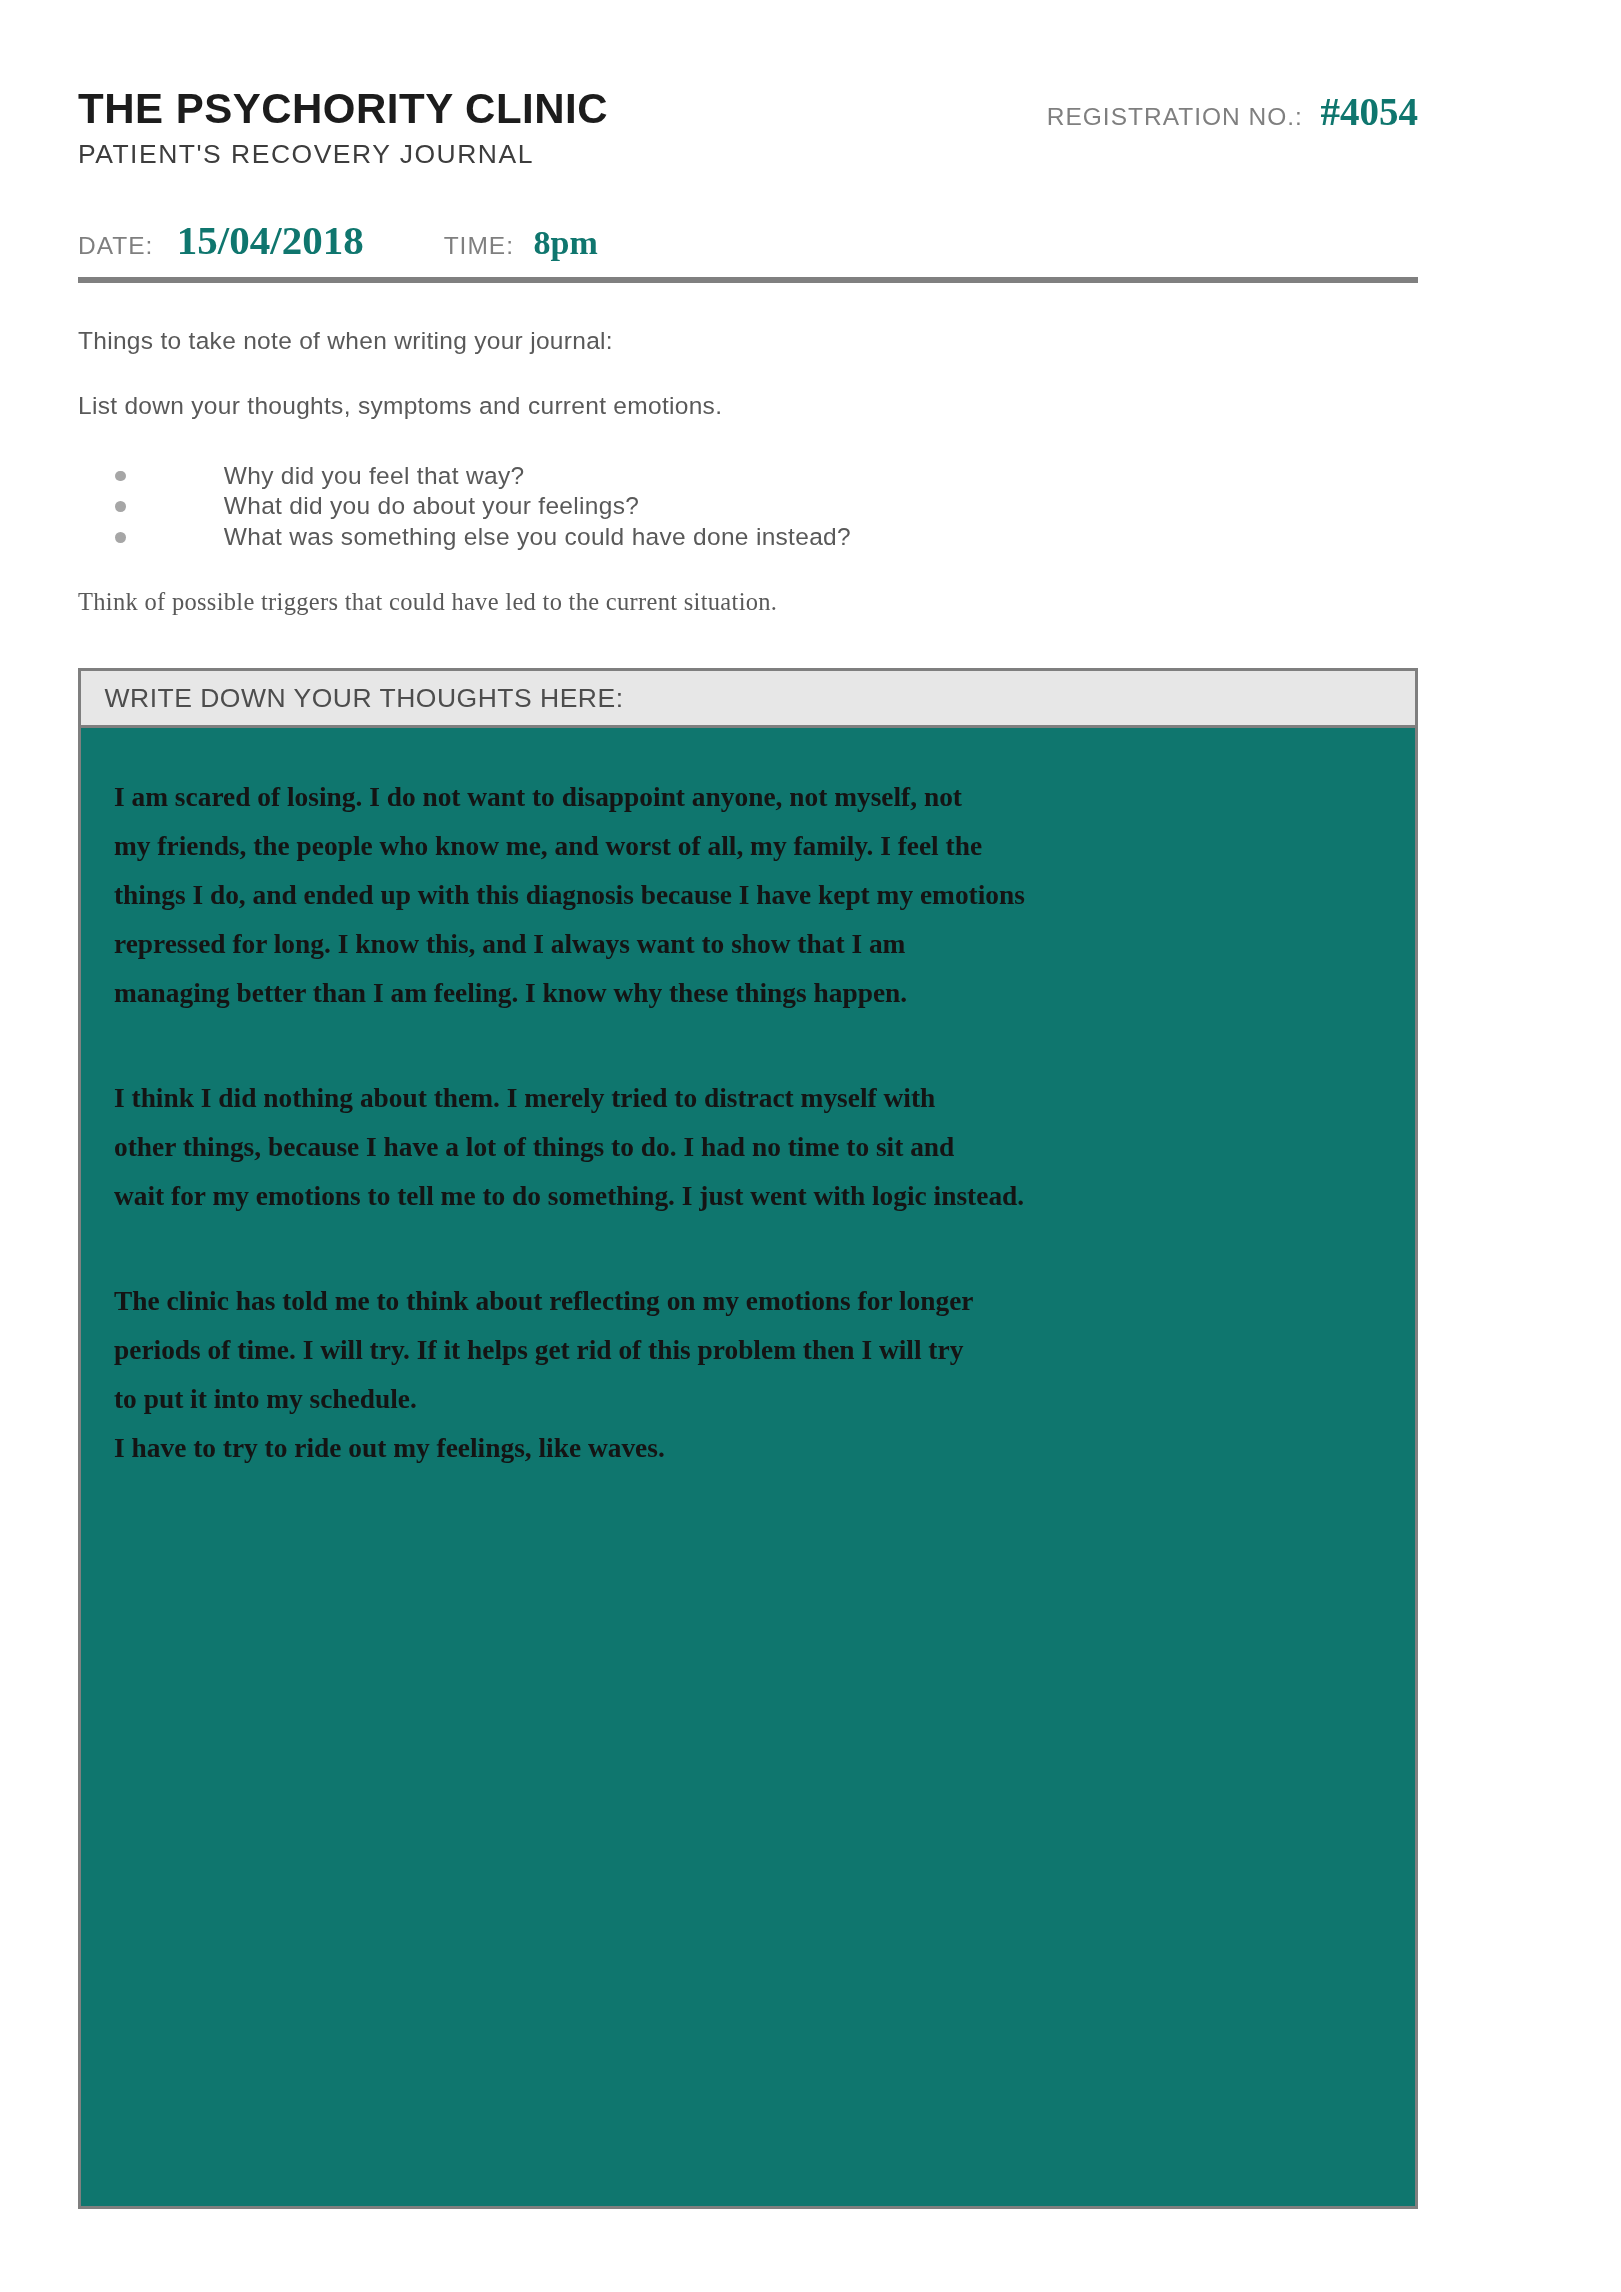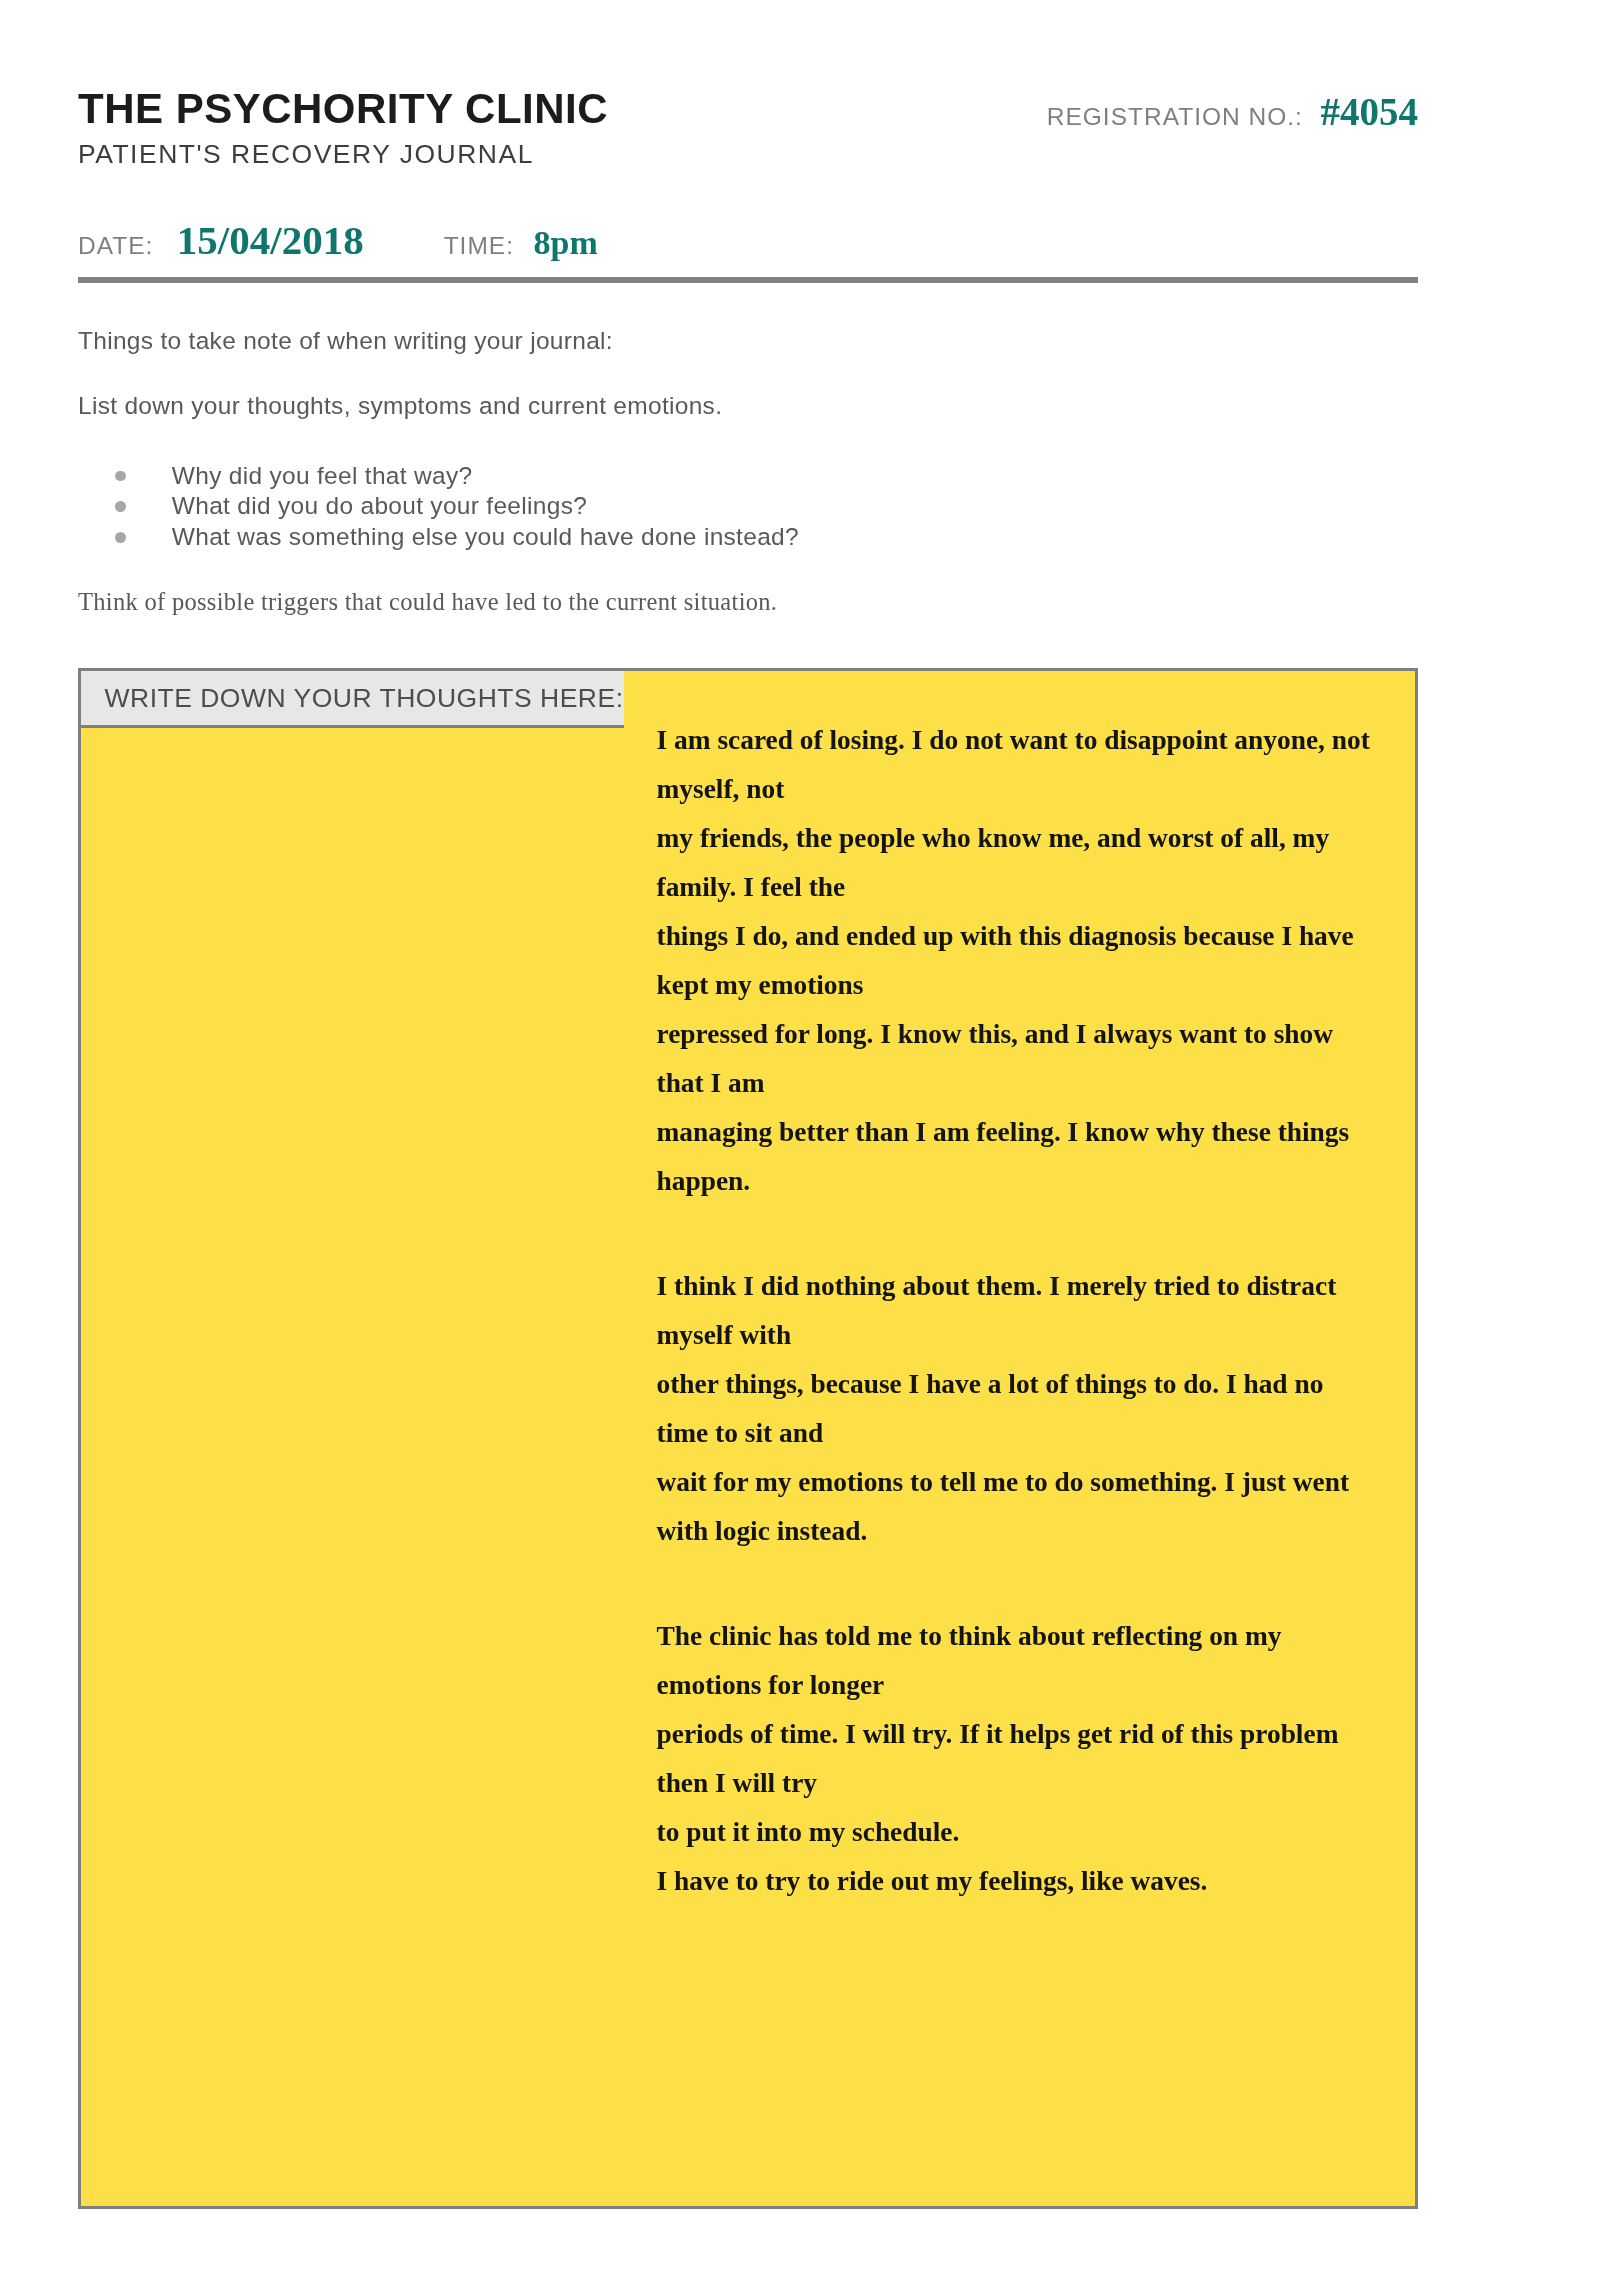--- a/index.html
+++ b/index.html
@@ -91,31 +91,31 @@
     align-items: center;
     line-height: 33px;
   }
   .dot {
     width: 10.8px; height: 10.8px;
     border-radius: 50%;
     background: #a6a6a6;
     margin-left: 37px;
     flex: 0 0 auto;
   }
-  .bullet-text { margin-left: 46px; }
+  .bullet-text { margin-left: 98px; }
   .outro { margin-top: 34px; font-family: Liberation Serif, serif; }
 
   
   .journal-box {
     margin-top: 51px;
     border: 3.9px solid #7f7f7f;
     height: 1541px;
-    background: #fde047;
-    display: flex;
-    flex-direction: row;
+    background: #0f766e;
+    display: flex;
+    flex-direction: column;
   }
   .journal-header {
     background: #e7e7e7;
     border-bottom: 3.9px solid #7f7f7f;
     height: 57px;
     display: flex;
     align-items: center;
     padding-left: 23.5px;
     font-size: 26.5px;
     letter-spacing: 0.5px;

